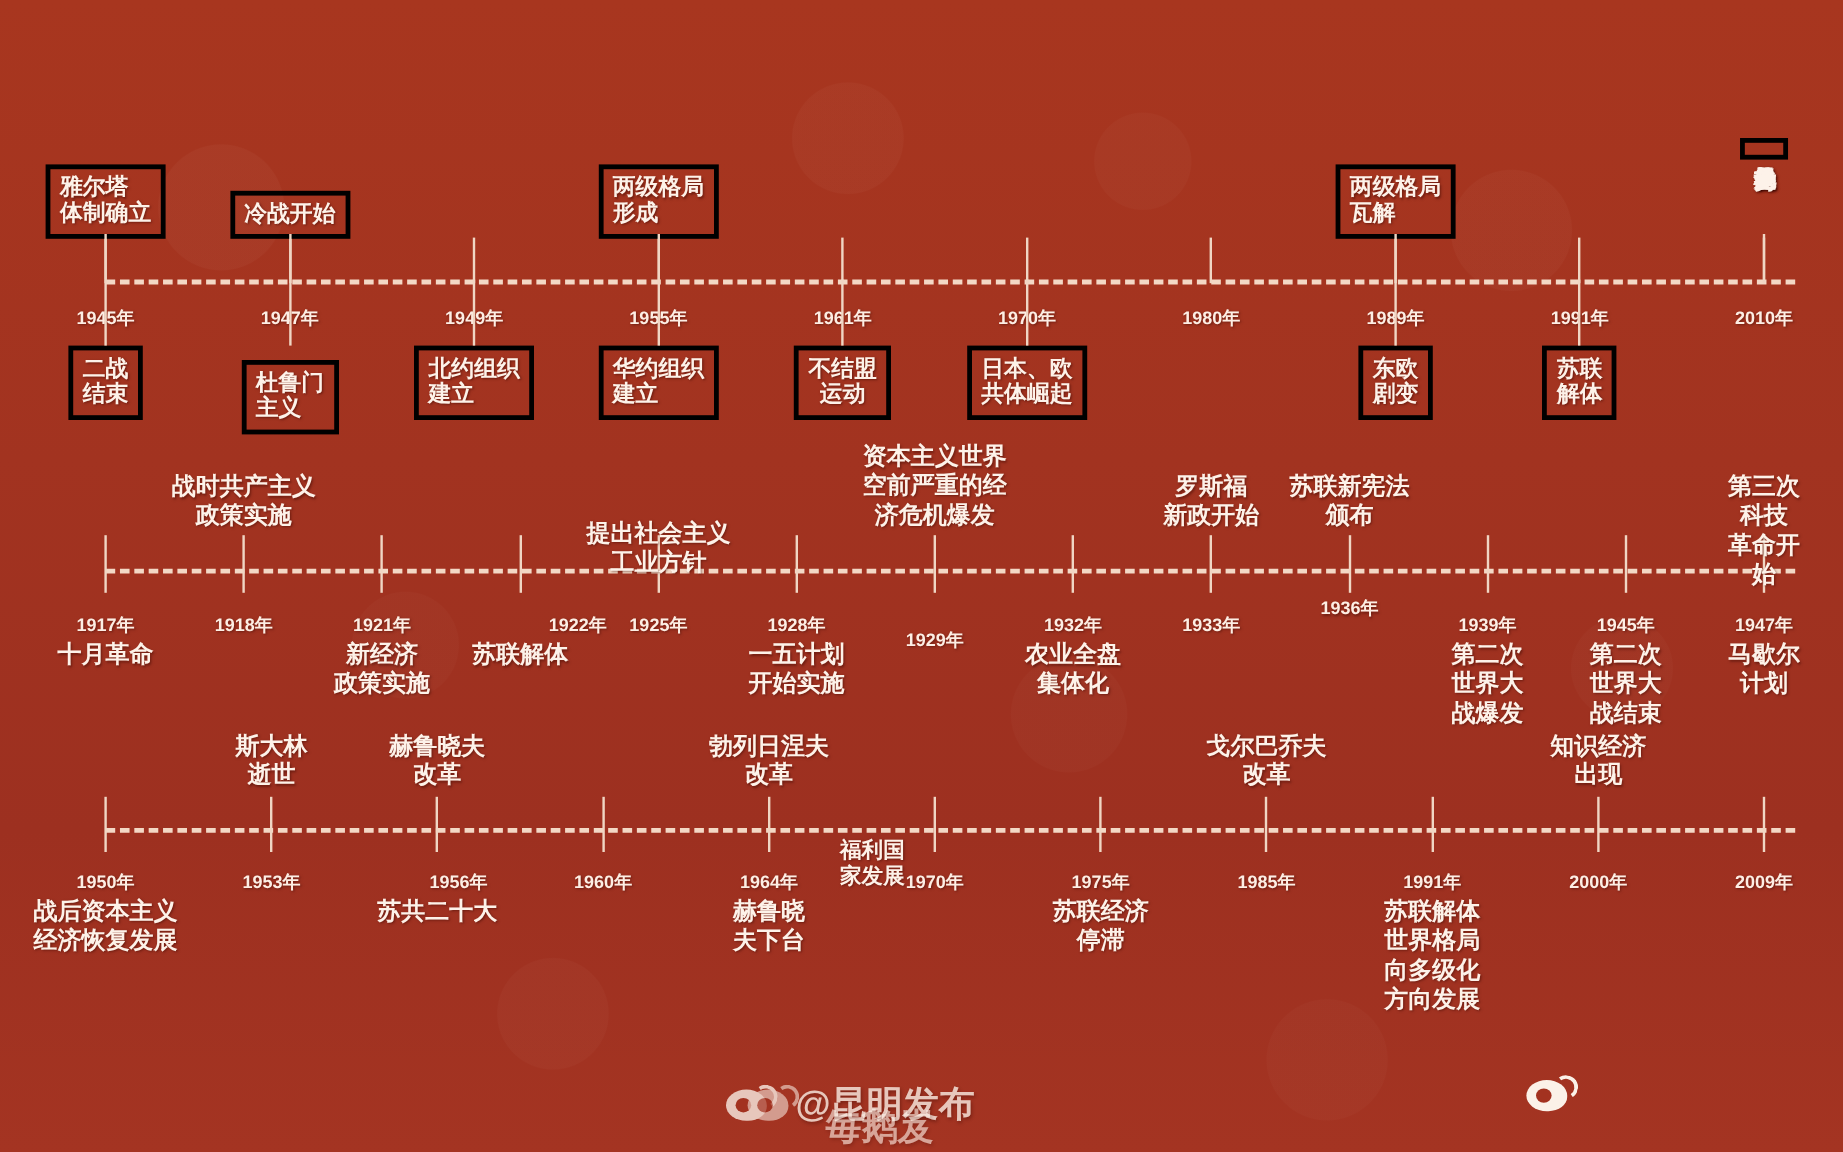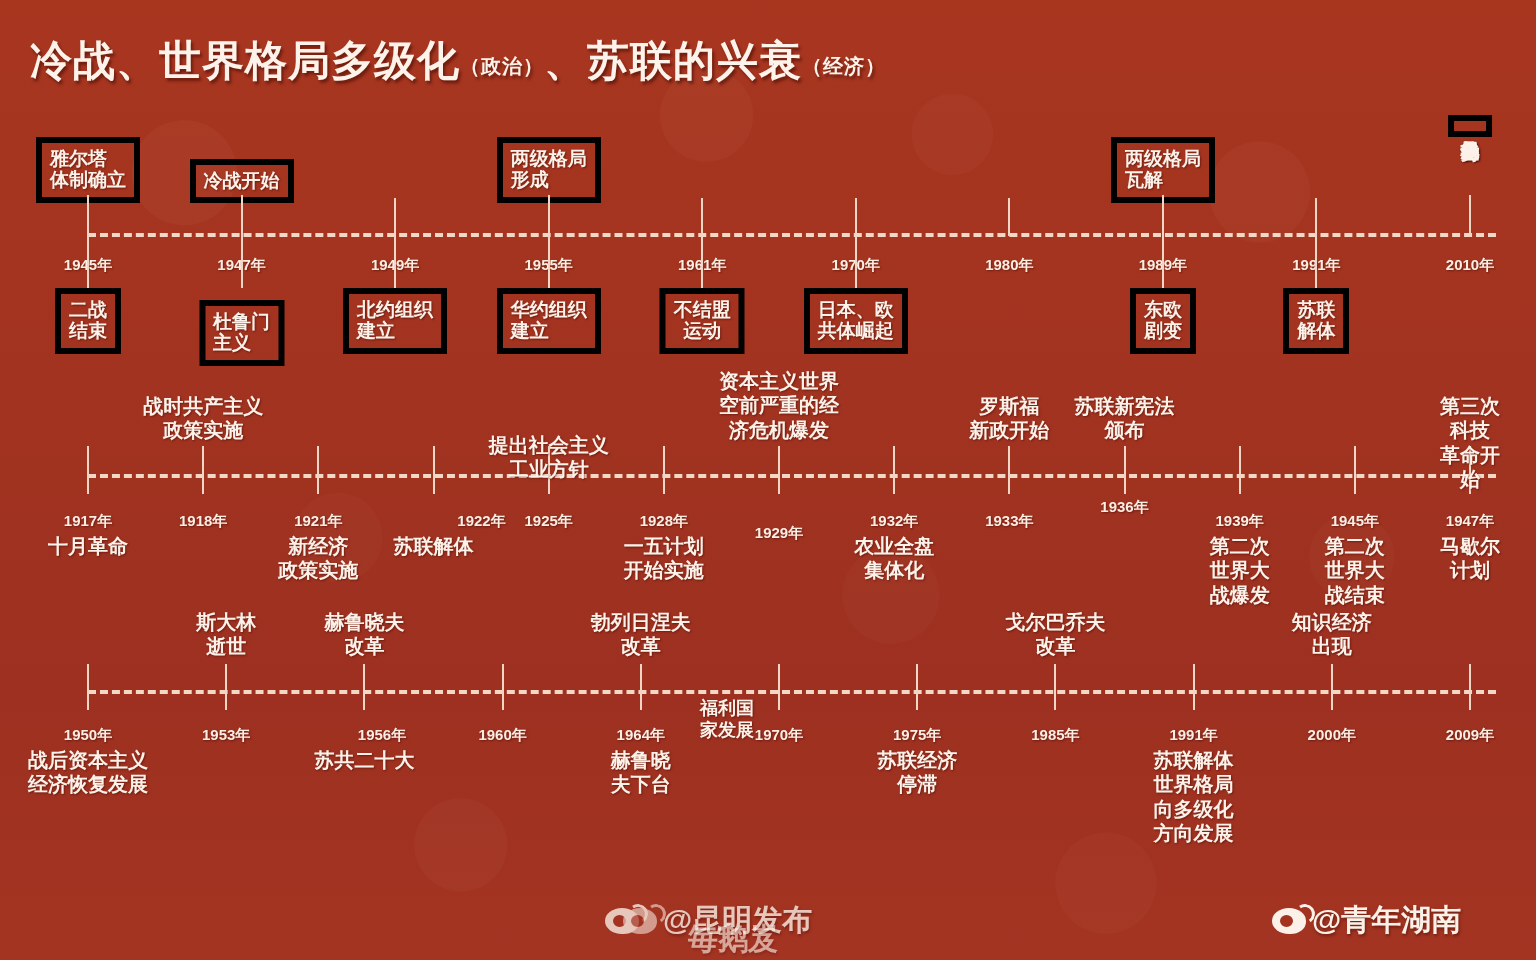--- a/index.html
+++ b/index.html
@@ -61,21 +61,21 @@
     transform: translateX(-50%);
     text-shadow: 1px 1px 2px rgba(60,8,0,.5);
   }
   .connector {
     position: absolute; width: 2px;
     background: #f0d6c4;
     transform: translateX(-1px);
   }
   .evtbox {
     position: absolute;
-    border: 6px solid #000000;
+    border: 4px solid #000000;
     padding: 5px 8px 6px 8px;
     font-size: 19px; font-weight: bold;
     line-height: 1.12;
     color: #fdf2e9;
     white-space: pre-line;
     text-shadow: 1px 1px 2px rgba(60,8,0,.55);
     transform: translateX(-50%);
     text-align: left;
   }
   .evtbox.vert {
@@ -132,23 +132,20 @@
     transform: rotate(10deg);
   }
 </style>
 </head>
 <body>
 
 <div id="texture"></div>
 
 <div id="root">
 
-  <div id="title">
-    <span>冷战、世界格局多级化</span><span class="small">（政治）</span><span>、</span><span>苏联的兴衰</span><span class="small">（经济）</span>
-  </div>
 
   <div class="timeline" id="tl0">
       <div class="axis" style="left: 88px; top: 233px; width: 1408px;"></div>
       <div class="tick" style="left: 88px; top: 198px; height: 38px;"></div>
       <div class="yearlbl" style="left: 88px; top: 256px;">1945年</div>
       <div class="tick" style="left: 241.556px; top: 198px; height: 38px;"></div>
       <div class="yearlbl" style="left: 241.556px; top: 256px;">1947年</div>
       <div class="tick" style="left: 395.111px; top: 198px; height: 38px;"></div>
       <div class="yearlbl" style="left: 395.111px; top: 256px;">1949年</div>
       <div class="tick" style="left: 548.667px; top: 198px; height: 38px;"></div>
@@ -312,16 +309,15 @@
 
   <div class="wm wm-faint" style="left:605px; top:900px;">
     <span class="weibo-eye"></span>
     <span class="weibo-eye" style="opacity:.7;margin-left:-22px;"></span>
     <span>@昆明发布</span>
   </div>
   <div class="wm-ghost" style="left:688px; top:900px;margin-top:19px;">毎鹅岌</div>
 
   <div class="wm" style="left:1272px; top:900px;">
     <span class="weibo-eye"></span>
-    <span>@青年湖南</span>
   </div>
 
 </div>
 
 </body></html>

